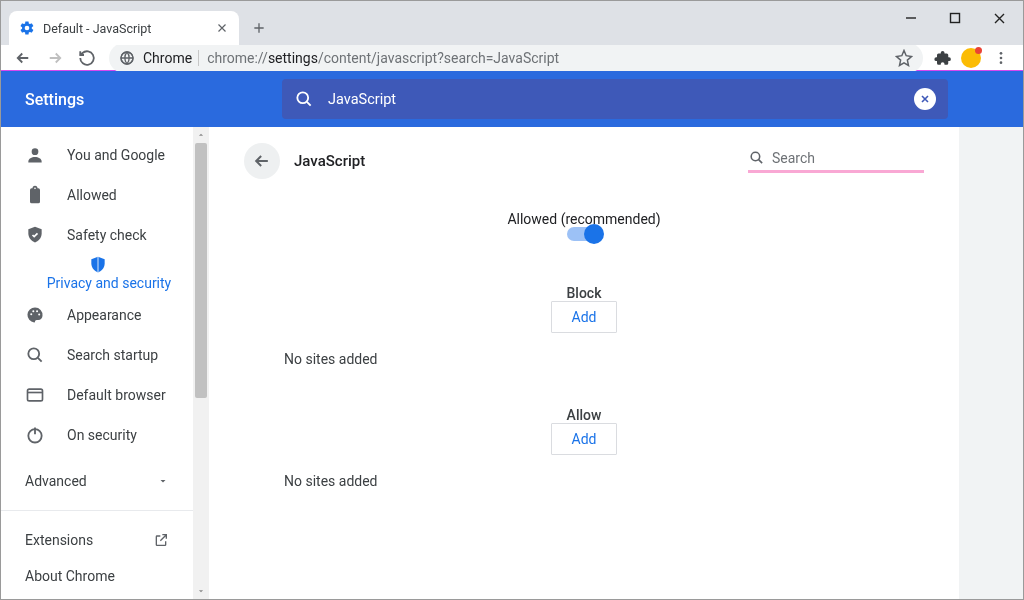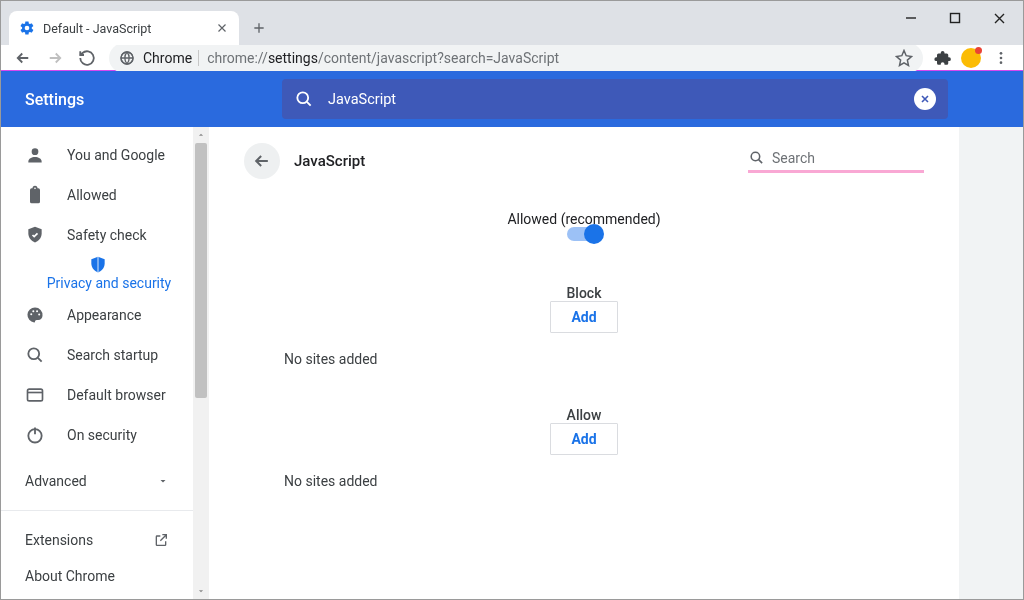--- a/index.html
+++ b/index.html
@@ -59,21 +59,21 @@
   .page-search { margin-left:auto; display:flex; align-items:center; border-bottom:3px solid #f9a8d4; width:176px; padding-bottom:3px;}
   .page-search .ps-icon{ width:18px; height:18px; color:#5f6368; margin-right:6px;}
   .page-search .ps-text { font-size:14px; color:#6e7276; }
   .section { margin-top:30px; }
   .row { display:flex; align-items:center; justify-content:space-between;flex-direction:column; }
   .row-label { font-size:14px; color:#202124; }
   .sec-title { font-size:14px; color:#3c4043; font-weight:500; }
   .empty { font-size:14px; color:#3c4043; padding:18px 0 6px 40px; }
   .toggle { width:34px; height:14px; background:#9cc1f6; border-radius:8px; position:relative;}
   .toggle::after { content:""; position:absolute; right:-3px; top:-3px; width:20px; height:20px; border-radius:50%; background:#1a73e8;}
-  .add-btn { border:1px solid #dadce0; border-radius:1px; font-size:14px; color:#1a73e8; background:#fff; padding:7px 20px; font-weight:700;}
+  .add-btn { border:1px solid #dadce0; border-radius:1px; font-size:14px; color:#1a73e8; background:#fff; padding:7px 20px; font-weight:400;}
   .rail-bg { width:64px; background:#f1f3f4;}
   svg { display:block; }
 </style>
 </head>
 <body>
 
 <div class="window">
 
   <div class="titlebar">
     <div class="tab">

